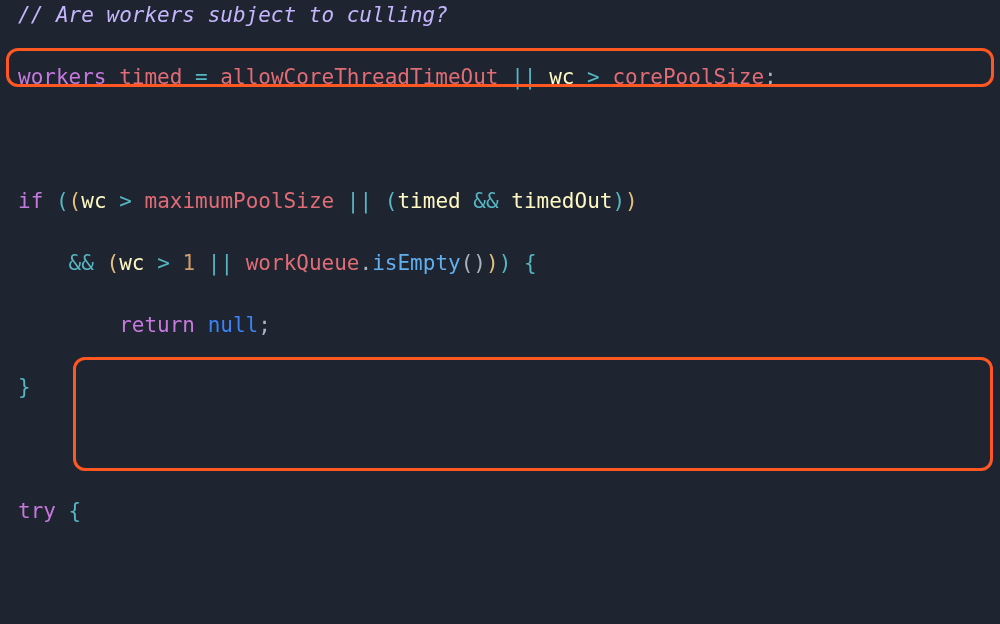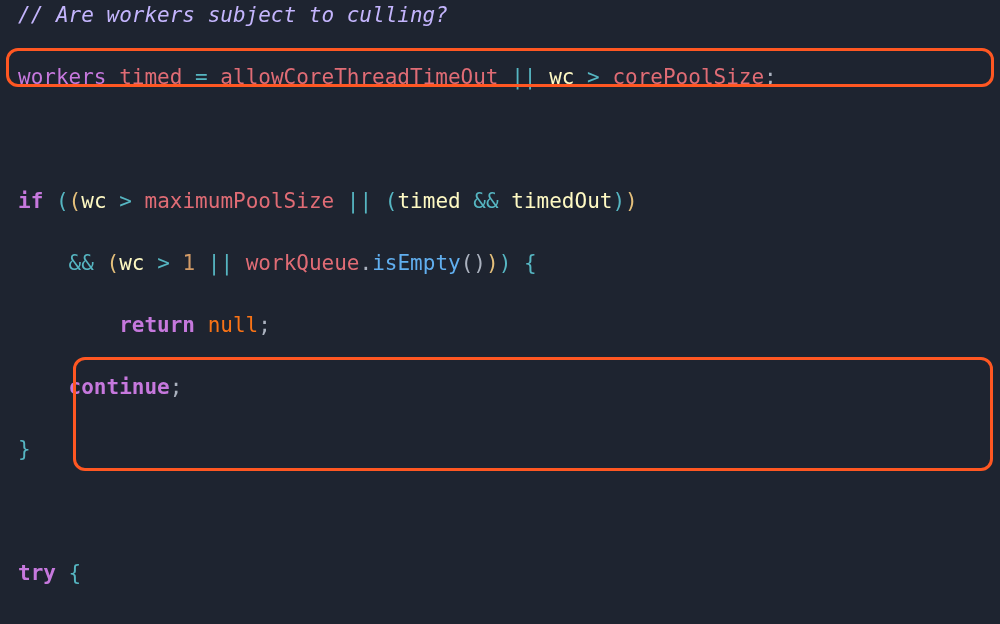--- a/index.html
+++ b/index.html
@@ -16,31 +16,31 @@
     font-family: "Menlo", "Monaco", "Consolas", monospace;
     font-size: 21px;
     line-height: 31px;
     color: #c5d0e0;
     white-space: pre;
     position: relative;
     z-index: 2;
   }
   .line { display: block; position: relative; min-height: 31px; }
   .c-comment { color: #c4b5fd; font-style: italic; }                 
-  .c-ctrl    { color: #c678dd; font-weight: bold;}
+  .c-ctrl    { color: #c678dd; font-weight: normal;}
   .c-type    { color: #c678dd; }                 
   .c-var     { color: #fef9c3; }
   .c-fn      { color: #61afef; }                 
   .c-ident   { color: #e06c75; }                 
   .c-num     { color: #d19a66; }
   .c-punct   { color: #abb2bf; }
   .c-op      { color: #56b6c2; }
   .c-brace   { color: #56b6c2; }
   .c-brace2  { color: #e5c07b; }
-  .c-null    { color: #f97316; }
+  .c-null    { color: #3b82f6; }
 
   .highlight-box {
     position: absolute;
     border: 3px solid #ff5722;
     border-radius: 12px;
     box-sizing: border-box;
     pointer-events: none;
     z-index: 5;
   }
   #box1 {
@@ -61,21 +61,20 @@
 
 <div class="highlight-box" id="box1"></div>
 <div class="highlight-box" id="box2"></div>
 
 <pre class="code"><span class="line"><span class="c-comment">// Are workers subject to culling?</span></span>
 <span class="line"><span class="c-type">workers</span> <span class="c-ident">timed</span> <span class="c-op">=</span> <span class="c-ident">allowCoreThreadTimeOut</span> <span class="c-op">||</span> <span class="c-var">wc</span> <span class="c-op">&gt;</span> <span class="c-ident">corePoolSize</span><span class="c-punct">;</span></span>
 <span class="line"> </span>
 <span class="line"><span class="c-ctrl">if</span> <span class="c-brace">(</span><span class="c-brace2">(</span><span class="c-var">wc</span> <span class="c-op">&gt;</span> <span class="c-ident">maximumPoolSize</span> <span class="c-op">||</span> <span class="c-brace">(</span><span class="c-var">timed</span> <span class="c-op">&amp;&amp;</span> <span class="c-var">timedOut</span><span class="c-brace">)</span><span class="c-brace2">)</span></span>
 <span class="line">    <span class="c-op">&amp;&amp;</span> <span class="c-brace2">(</span><span class="c-var">wc</span> <span class="c-op">&gt;</span> <span class="c-num">1</span> <span class="c-op">||</span> <span class="c-ident">workQueue</span><span class="c-punct">.</span><span class="c-fn">isEmpty</span><span class="c-punct">()</span><span class="c-brace2">)</span><span class="c-brace">)</span> <span class="c-brace">{</span></span>
 <span class="line">        <span class="c-ctrl">return</span> <span class="c-null">null</span><span class="c-punct">;</span></span>
-<span class="line">    <span class="c-ctrl">continue</span><span class="c-punct">;</span></span>
 <span class="line"><span class="c-brace">}</span></span>
 <span class="line"> </span>
 <span class="line"><span class="c-ctrl">try</span> <span class="c-brace">{</span></span>
 
 
 
 
 
 
 

